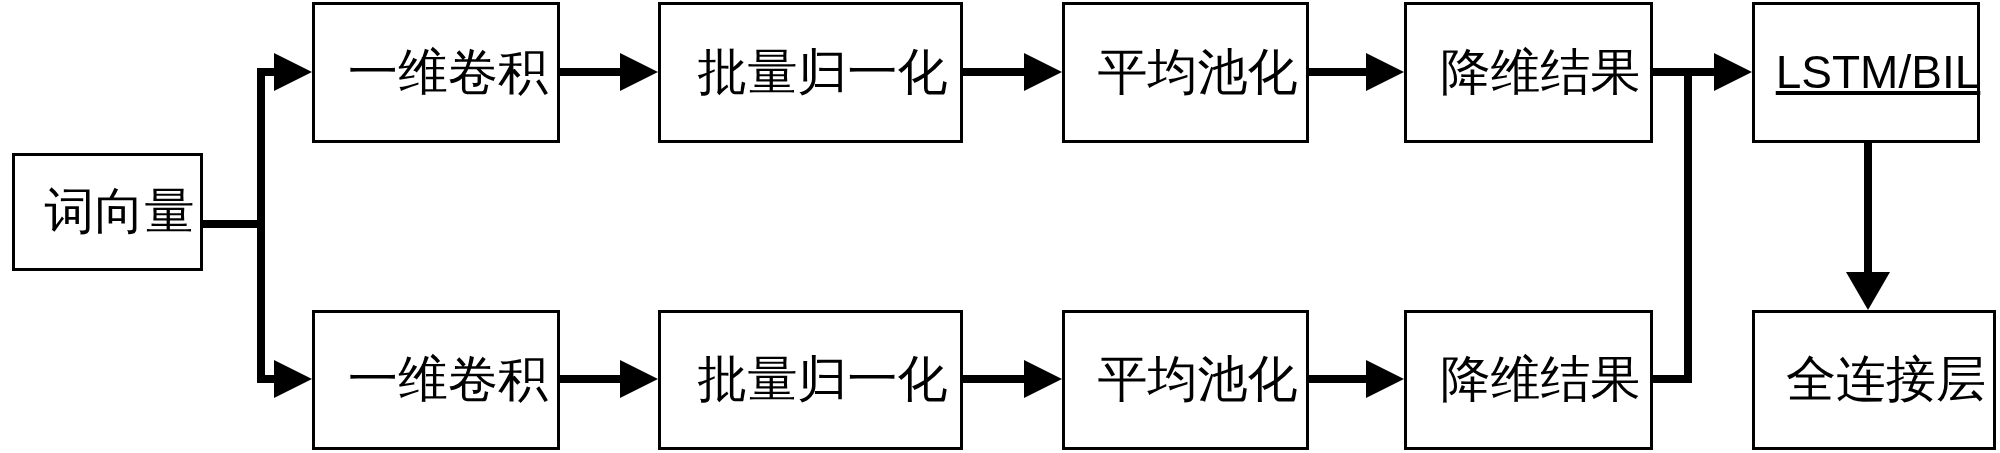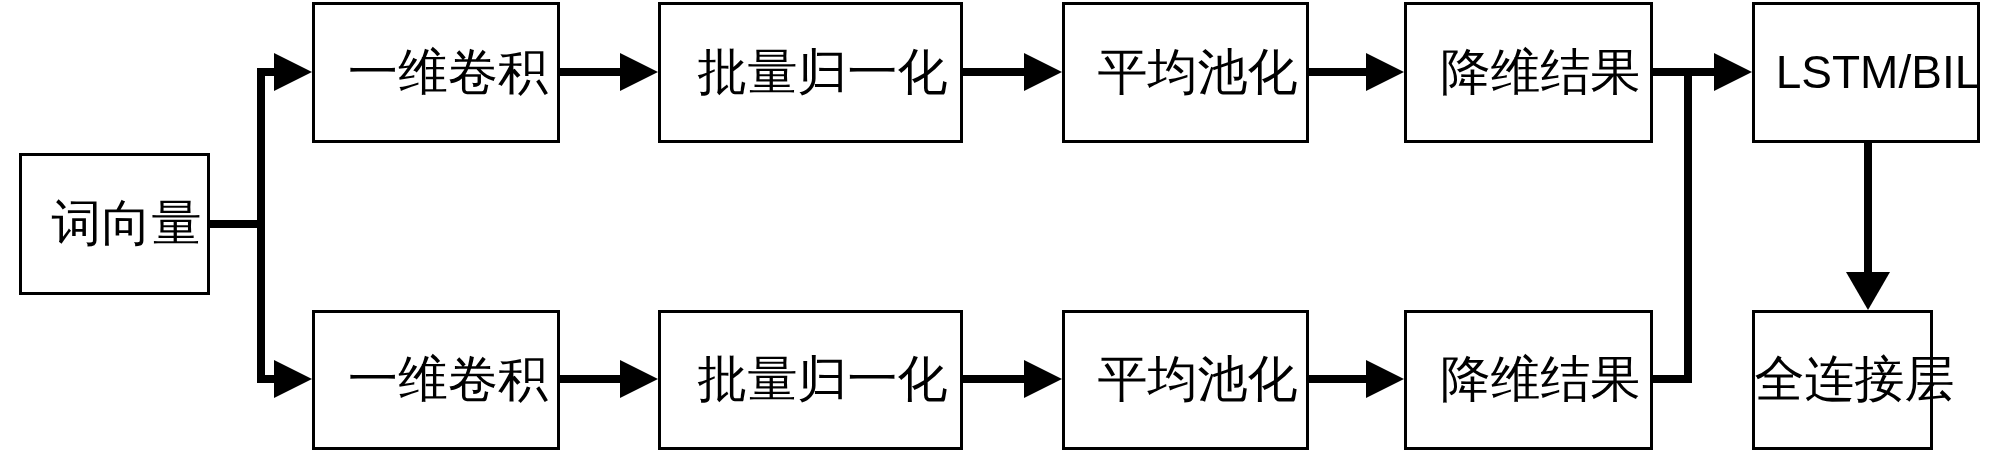--- a/index.html
+++ b/index.html
@@ -35,33 +35,34 @@
     color: #000000;
     font-size: 50px;
     line-height: 1.15;
     white-space: nowrap;
     padding-left: 24px;
   }
   .node .latin {
     font-size: 46px;
     line-height: 1.2;
     display: block;
+    text-decoration: underline;
   }
   
-  #n-wordvec  { left: 19px;    top: 153px; width: 191px; height: 142px; }
+  #n-wordvec  { left: 12px;    top: 153px; width: 191px; height: 118px; }
   #n-conv1    { left: 312px;  top: 2px;   width: 248px; height: 141px; }
   #n-bn1      { left: 658px;  top: 2px;   width: 305px; height: 141px; }
   #n-pool1    { left: 1062px; top: 2px;   width: 247px; height: 141px; }
   #n-reduce1  { left: 1404px; top: 2px;   width: 249px; height: 141px; }
   #n-conv2    { left: 312px;  top: 310px; width: 248px; height: 140px; }
   #n-bn2      { left: 658px;  top: 310px; width: 305px; height: 140px; }
   #n-pool2    { left: 1062px; top: 310px; width: 247px; height: 140px; }
   #n-reduce2  { left: 1404px; top: 310px; width: 249px; height: 140px; }
   #n-lstm     { left: 1752px; top: 2px;   width: 228px; height: 141px; }
-  #n-fc       { left: 1752px; top: 310px; width: 181px; height: 140px; }
+  #n-fc       { left: 1752px; top: 310px; width: 244px; height: 140px; }
 </style>
 </head>
 <body>
 
 <div class="stage">
 
   <svg class="connectors" viewBox="0 0 2000 453" xmlns="http://www.w3.org/2000/svg">
     <g stroke="#000000" stroke-width="8" fill="#000000">
 
       <line x1="193" y1="224" x2="265" y2="224"></line>

